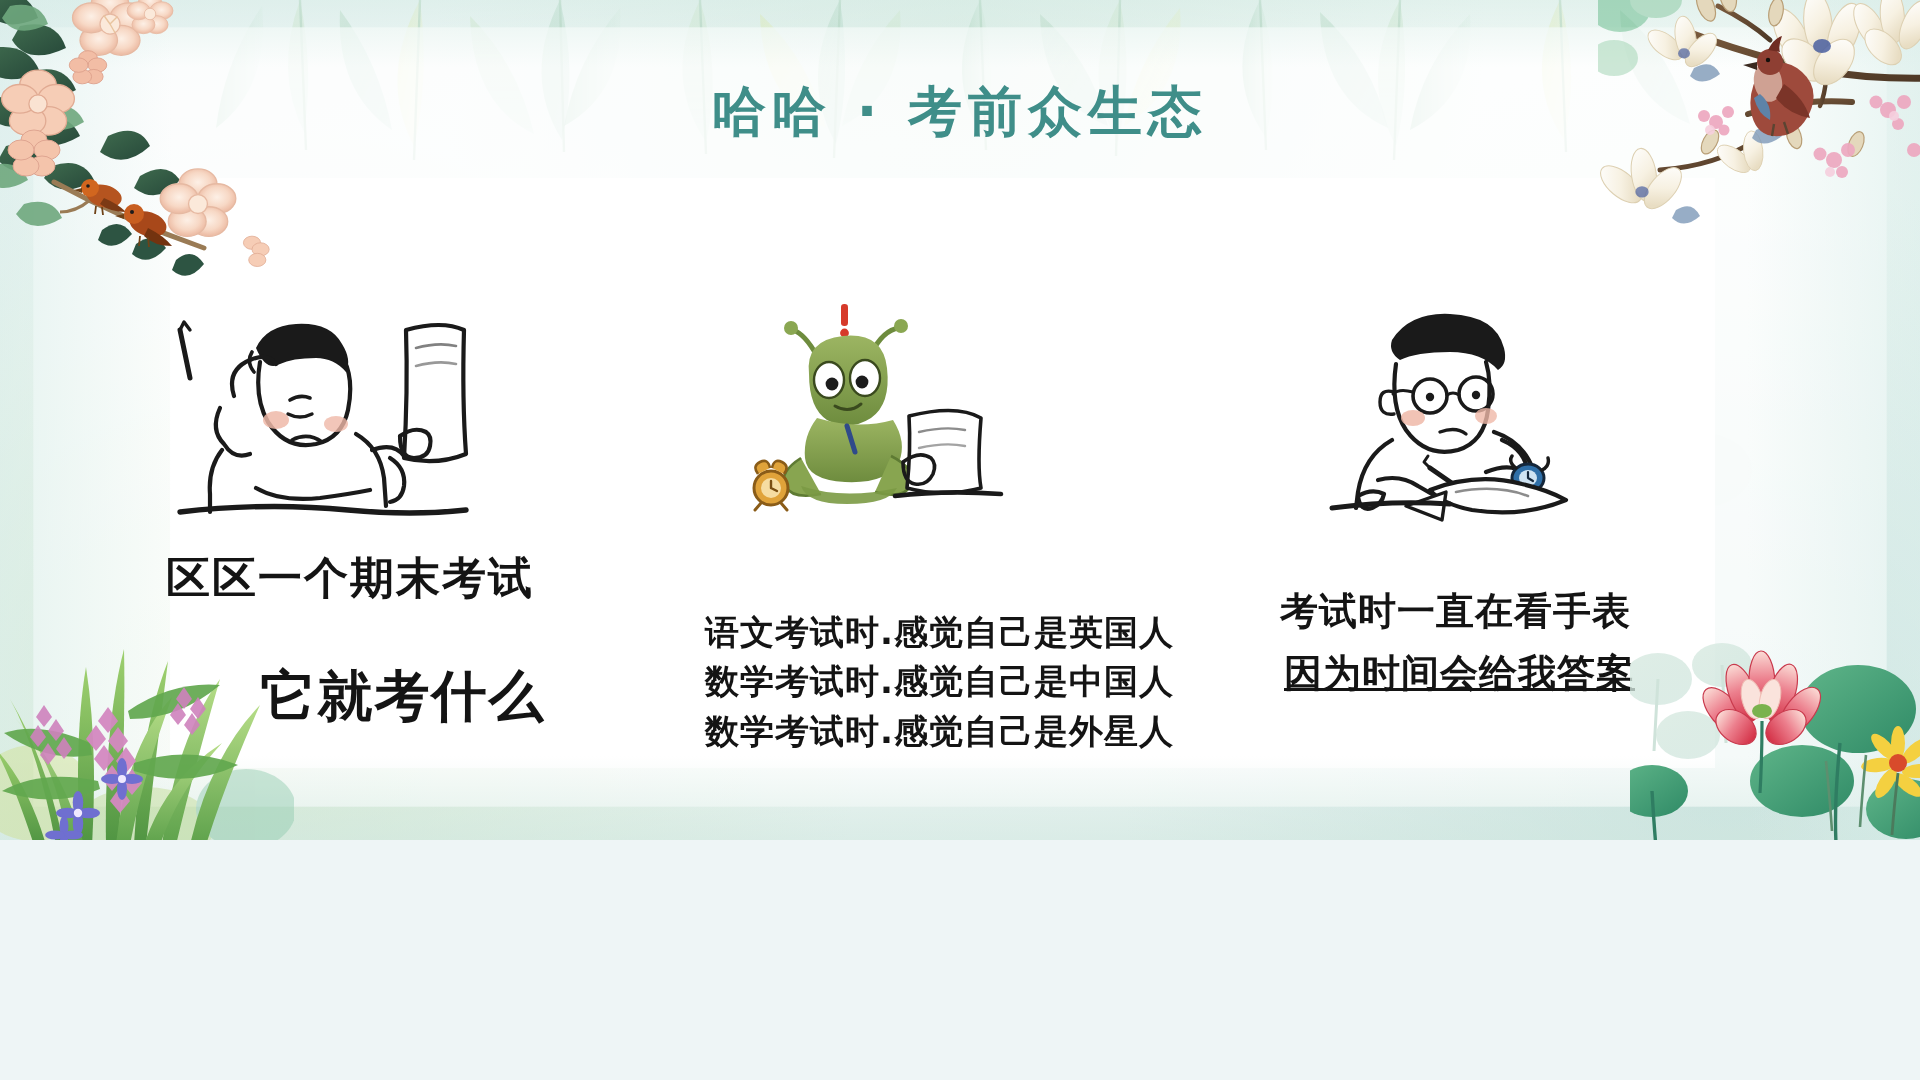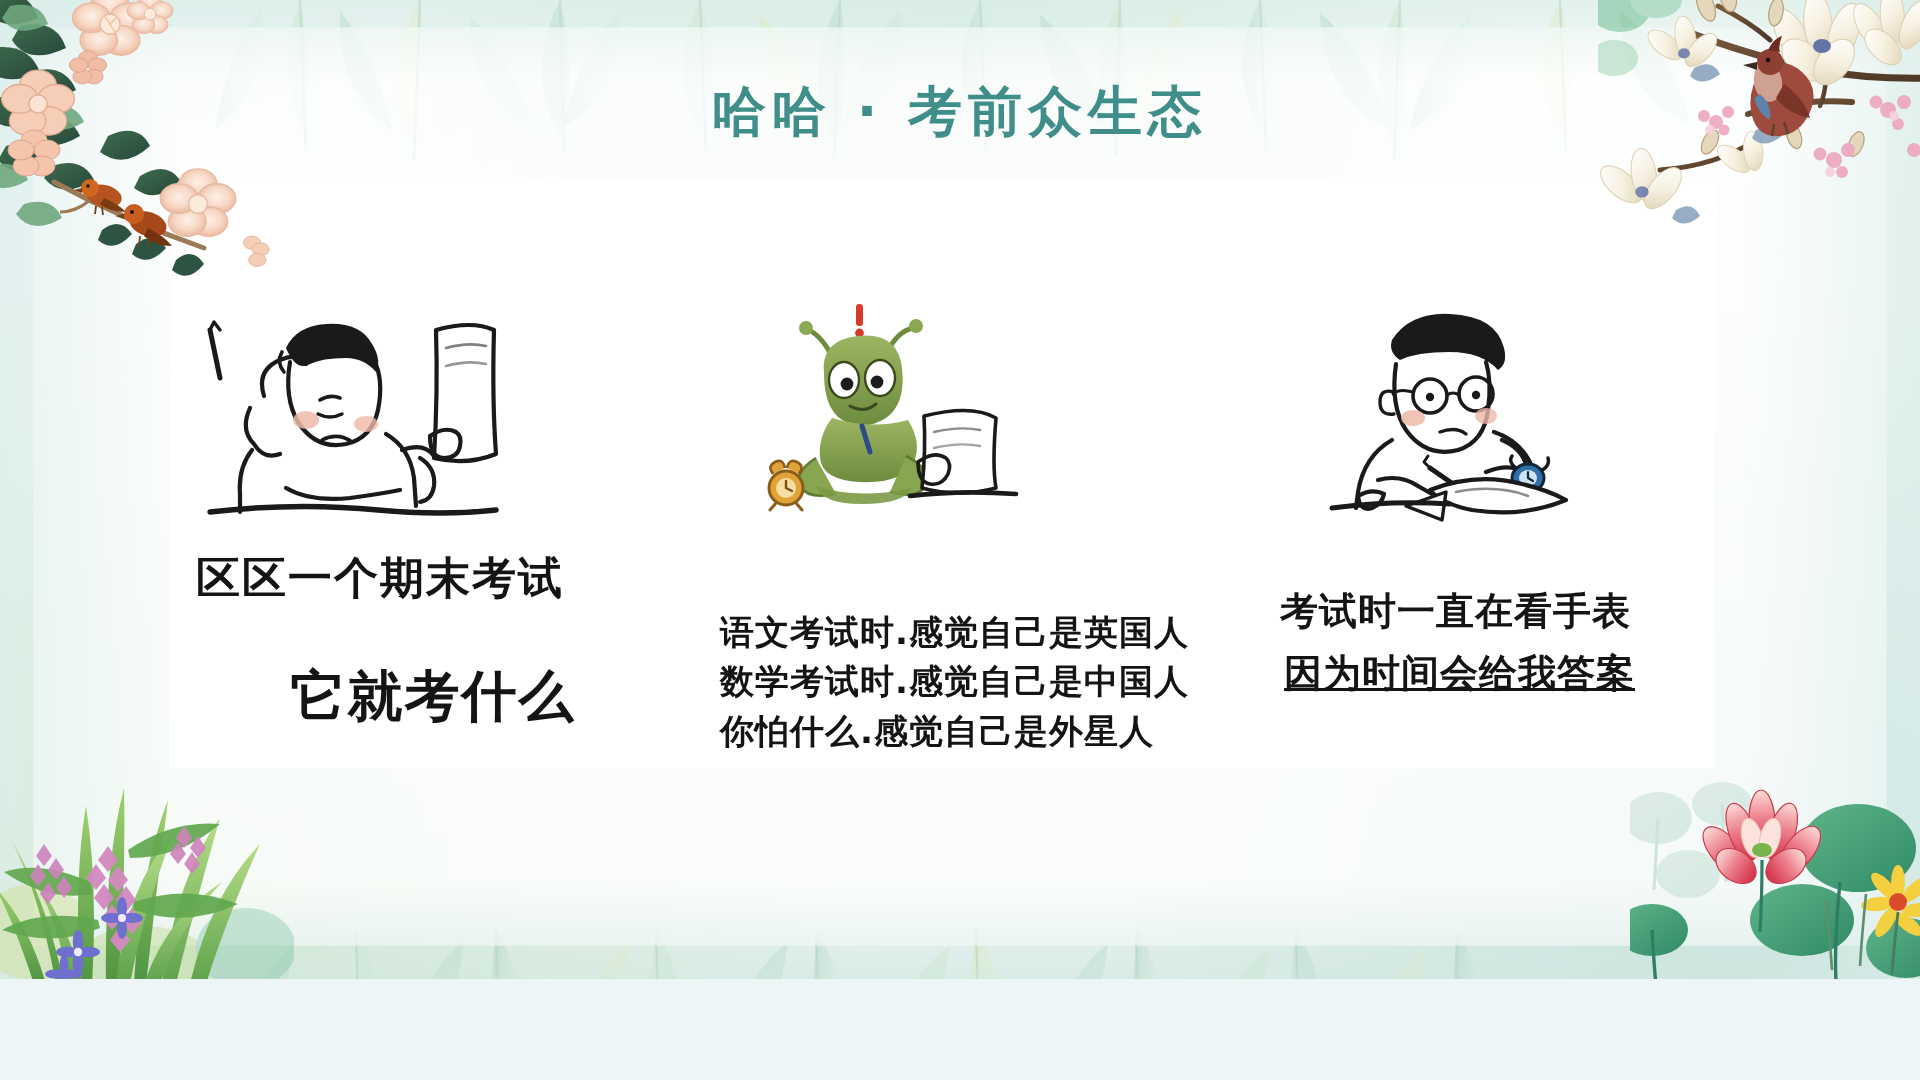--- a/index.html
+++ b/index.html
@@ -6,21 +6,21 @@
   html,body { width:1920px; height:1080px; overflow:hidden; }
   body {
     font-family:"Liberation Sans","DejaVu Sans",sans-serif;
     background:#eef5f6;
     position:relative;
   }
 
   
   .slide {
     position:absolute; inset:0;
-    width:1920px; height:979px;
+    width:1920px; height:840px;
     overflow:hidden;
     background:
       radial-gradient(circle at 12% 88%, rgba(196,224,188,.55) 0%, rgba(196,224,188,0) 34%),
       radial-gradient(circle at 90% 92%, rgba(178,214,208,.50) 0%, rgba(178,214,208,0) 32%),
       radial-gradient(circle at 50% 4%,  rgba(198,226,212,.40) 0%, rgba(198,226,212,0) 42%),
       linear-gradient(165deg,#e9f3f4 0%,#f3f9f8 28%,#eff7f4 60%,#e4f0ef 100%);
   }
 
   
   .bg-foliage { position:absolute; inset:0; pointer-events:none; }
@@ -49,21 +49,21 @@
     white-space:nowrap;
   }
 
   
   .panels {
     position:absolute; left:130px; top:300px; width:1660px; height:650px;
     display:flex; justify-content:space-between; align-items:flex-start;
     z-index:20;
   }
   .panel { position:relative; }
-  .panel-1 { width:440px; margin-left:60px; }
+  .panel-1 { width:440px; margin-left:30px; }
   .panel-2 { width:500px; margin-left:30px; }
   .panel-3 { width:470px; margin-right:40px; }
 
   .cartoon { position:relative; height:235px; }
   .caption {
     font-family:"DejaVu Sans","Liberation Sans",sans-serif;
     font-weight:bold; color:#141414;
     letter-spacing:2px;
   }
 
@@ -313,21 +313,21 @@
 
             <path d="M198 162 q16 -12 28 -4 q6 6 2 16 q-6 12 -18 10 q-12 -2 -12 -22z"></path>
 
             <path d="M190 196 q50 -6 106 -2" stroke-width="4.6"></path>
           </g>
         </svg>
       </div>
       <div class="p2-lines">
         <div class="caption p2-line">语文考试时.感觉自己是英国人</div>
         <div class="caption p2-line">数学考试时.感觉自己是中国人</div>
-        <div class="caption p2-line">你怕什么.感觉自己是外星人</div>
+        <div class="caption p2-line">数学考试时.感觉自己是外星人</div>
       </div>
     </div>
 
     <div class="panel panel-3">
       <div class="cartoon" style="height:225px;">
         <svg width="340" height="225" viewBox="0 0 340 225">
           <g fill="none" stroke="#1a1a1a" stroke-width="4.2" stroke-linecap="round" stroke-linejoin="round">
 
             <path d="M112 40 q18 -28 58 -26 q46 2 54 34 q4 16 -6 22 q-16 -18 -48 -18 q-34 0 -50 8 q-12 -8 -8 -20z" fill="#1a1a1a" stroke="none"></path>
 

